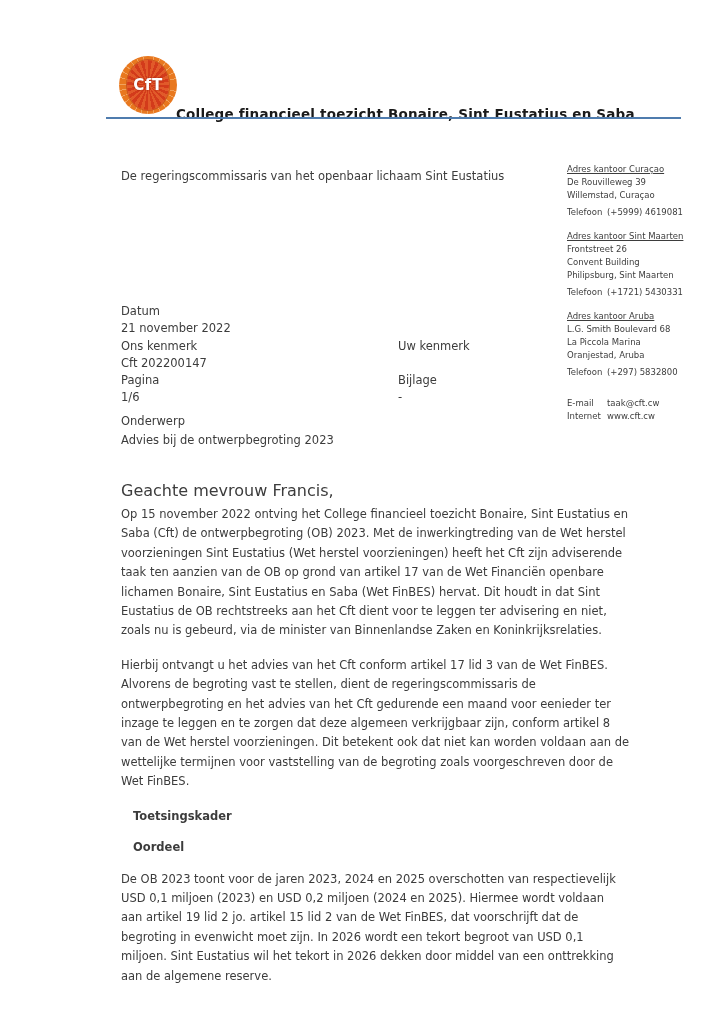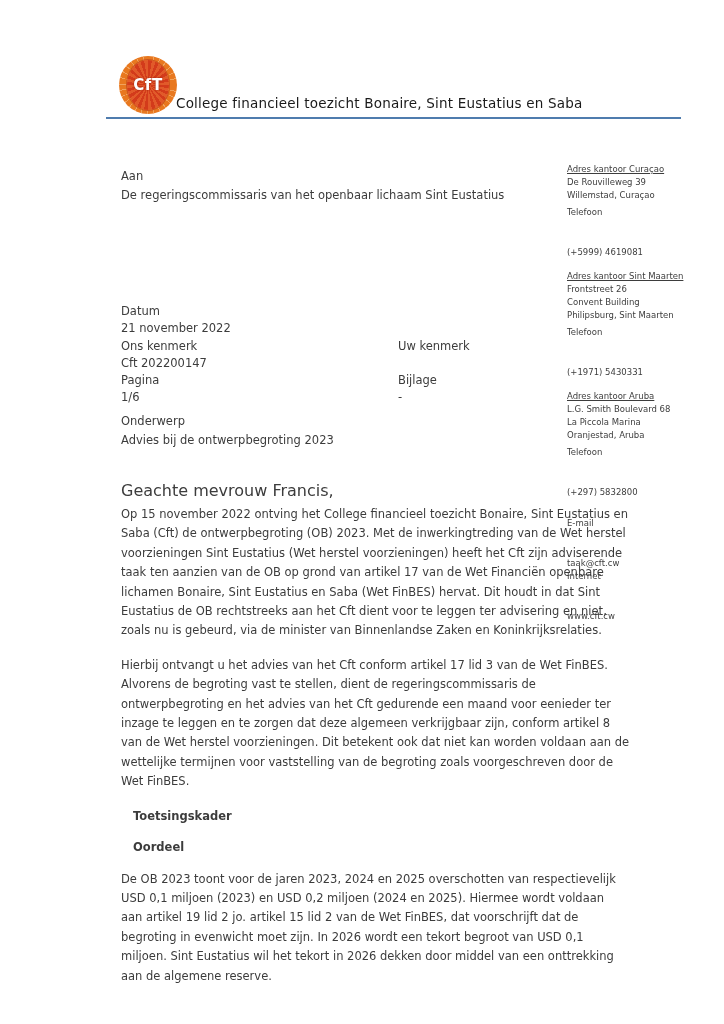--- a/index.html
+++ b/index.html
@@ -21,22 +21,22 @@
     width:42px; height:50px; border-radius:50%;
     background:repeating-conic-gradient(#d33b1b 0deg 9deg, #e15a2a 9deg 18deg);
     display:flex; align-items:center; justify-content:center;
     box-shadow:0 0 0 1px #c9551f;
   }
   .logo-text {
     color:#ffffff; font-weight:bold; font-size:15px; letter-spacing:0.5px;
     text-shadow:0 0 2px #8c2410;
   }
   .header-title {
-    position:absolute; left:176px; top:95px;
-    font-size:13.5px; font-weight:normal; color:#1a1a1a; letter-spacing:0.2px;
+    position:absolute; left:176px; top:106px;
+    font-size:13.5px; font-weight:bold; color:#1a1a1a; letter-spacing:0.2px;
     white-space:nowrap;
   }
   .header-rule {
     position:absolute; left:106px; top:117px; width:575px; height:2px;
     background:#4f7cae;
   }
 
   
   .recipient { position:absolute; left:121px; top:167px; font-size:11.5px; line-height:19.4px; }
   .meta {
@@ -56,40 +56,39 @@
   .sec-heading { font-weight:bold; margin:12px; }
 
   
   .sidebar {
     position:absolute; left:567px; top:163px; width:125px;
     font-size:8.5px; line-height:13px; color:#3d3d3d;
   }
   .office { margin-bottom:11px; }
   .office-heading { text-decoration:underline; }
   .office-lines { white-space:pre; }
-  .kv-row { display:flex; margin-top:4px;flex-direction:column; }
+  .kv-row { display:flex; margin-top:4px; }
   .kv-row .kv-label { width:40px; flex:0 0 40px; }
   .contact { margin-top:18px; }
   .contact .kv-row { margin-top:0; }
 </style>
 </head>
 <body>
 
 <div class="page">
 
   <div class="logo">
     <div class="logo-inner">
       <span class="logo-text">CfT</span>
     </div>
   </div>
   <div class="header-title">College financieel toezicht Bonaire, Sint Eustatius en Saba</div>
   <div class="header-rule"></div>
 
   <div class="recipient">
-    <span style="display:block;">Aan</span>
     <span style="display:block;">De regeringscommissaris van het openbaar lichaam Sint Eustatius</span>
   </div>
 
   <div class="meta">
     <span>Datum</span>
     <span></span>
     <span>21 november 2022</span>
     <span></span>
     <span>Ons kenmerk</span>
     <span>Uw kenmerk</span>
@@ -145,21 +144,21 @@
       </div>
     </div>
 
     <div class="office">
       <div class="office-heading">Adres kantoor Sint Maarten</div>
       <div class="office-lines">Frontstreet 26
 Convent Building
 Philipsburg, Sint Maarten</div>
       <div class="kv-row">
         <span class="kv-label">Telefoon</span>
-        <span>(+1971) 5430331</span>
+        <span>(+1721) 5430331</span>
       </div>
     </div>
 
     <div class="office">
       <div class="office-heading">Adres kantoor Aruba</div>
       <div class="office-lines">L.G. Smith Boulevard 68
 La Piccola Marina
 Oranjestad, Aruba</div>
       <div class="kv-row">
         <span class="kv-label">Telefoon</span>

